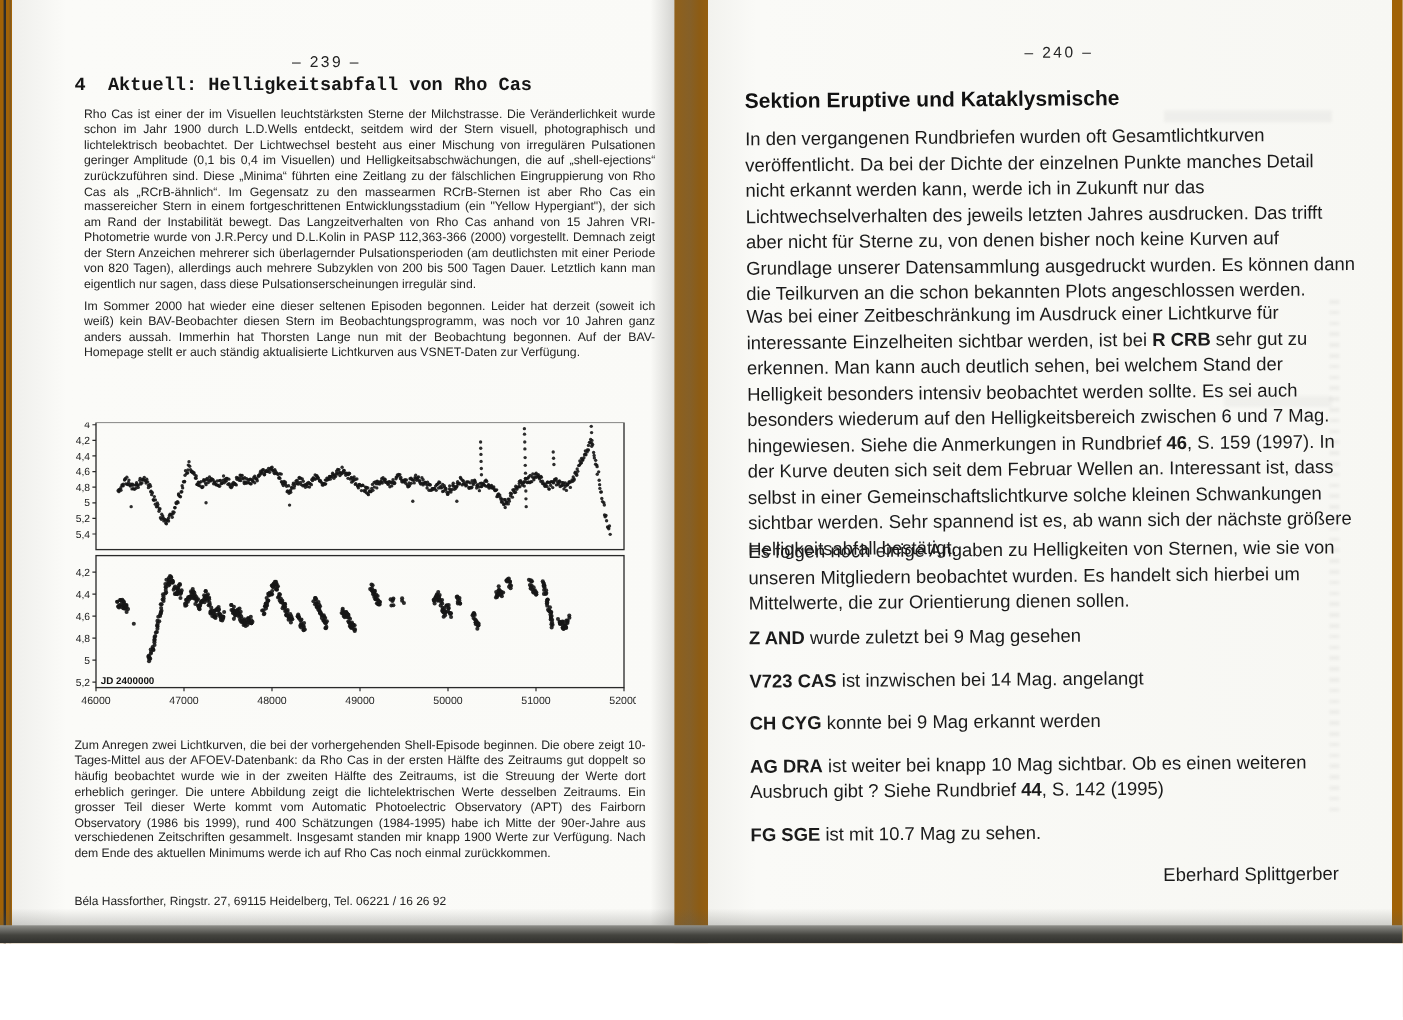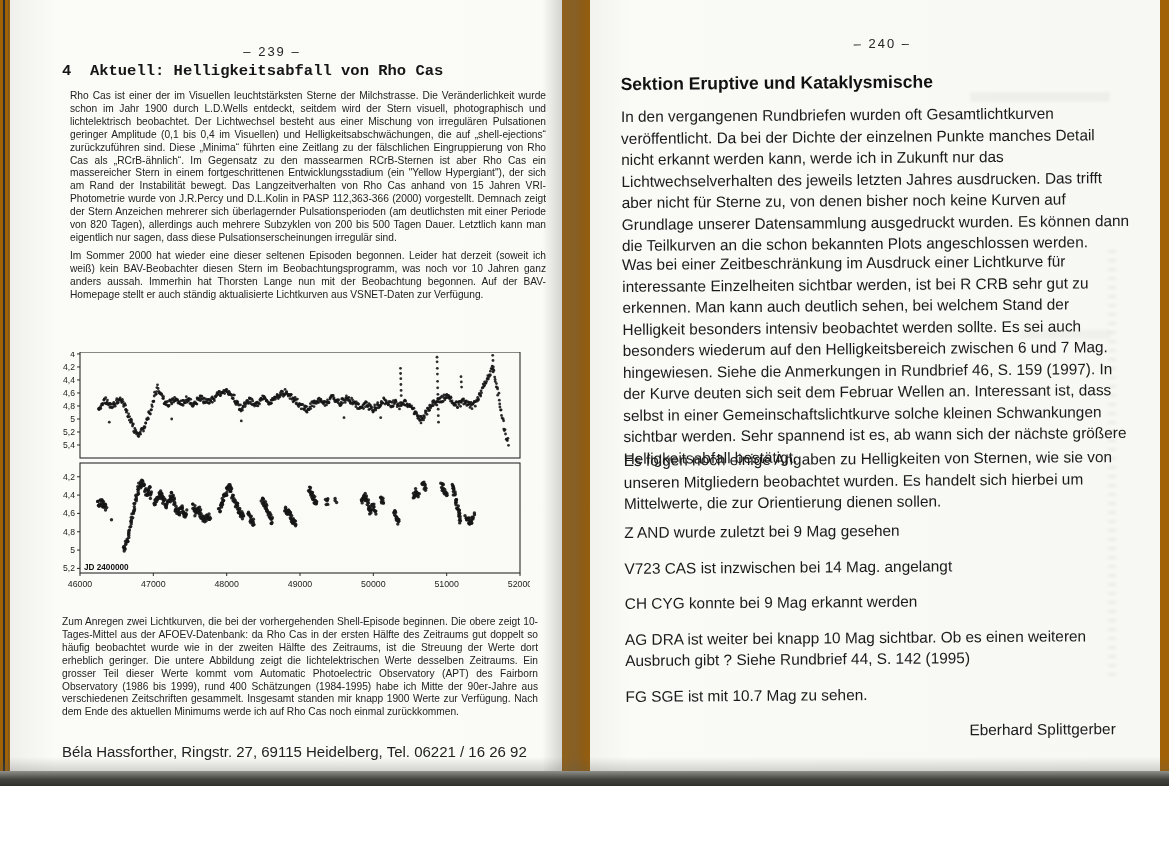--- a/index.html
+++ b/index.html
@@ -26,33 +26,33 @@
   .pagenum-right{left:30px;top:36px;width:500px;}
 
   
   .lp-heading{position:absolute;left:52px;top:62px;margin:0;font-size:15.5px;font-weight:bold;color:#151515;font-family:Liberation Mono, monospace;}
   .lp-paras{position:absolute;left:60px;top:90px;width:476px;height:264px;overflow:hidden;}
   .lp-paras p,.lp-after{font-size:10.2px;line-height:12.9px;text-align:justify;margin:0 0 5px 0;color:#222;}
   .chart-wrap{position:absolute;left:44px;top:352px;width:476px;height:246px;}
   svg{font-family:"Liberation Sans",sans-serif;}
   .caption{position:absolute;left:52px;top:597px;width:452px;text-align:center;font-size:11.3px;color:#1f1f1f;}
   .lp-after{position:absolute;left:52px;top:616px;width:476px;}
-  .contact{position:absolute;left:52px;top:744px;font-size:15px;line-height:15px;color:#222;}
+  .contact{position:absolute;left:52px;top:744px;font-size:10px;line-height:15px;color:#222;}
 
   
   .rp-inner{position:absolute;left:12px;top:0;width:540px;height:820px;transform:rotate(-0.45deg);transform-origin:50% 0;}
   .rp-heading{position:absolute;left:18px;top:72px;margin:0;font-size:17.5px;font-weight:bold;color:#121212;}
   .rp-para{position:absolute;left:18px;width:508px;margin:0;font-size:15.4px;line-height:21.5px;color:#1b1b1b;}
   .rp-p1{top:104px;}
   .rp-p2{top:252px;}
   .rp-p3{top:448px;}
   .stars{position:absolute;left:18px;top:520px;width:508px;}
   .star-note{font-size:15.4px;line-height:21.5px;margin:0 0 14px 0;color:#1b1b1b;}
   .signature{position:absolute;left:30px;top:722px;width:478px;text-align:right;font-size:15.4px;color:#1b1b1b;}
-  b{font-weight:normal;text-align:right;}
+  b{font-weight:bold;text-align:right;}
 
   
   .ghost{position:absolute;filter:blur(1.5px);pointer-events:none;}
   .ghost-1{left:518px;top:250px;width:8px;height:430px;opacity:.07;
     background:repeating-linear-gradient(180deg,#555 0 3px,transparent 3px 9px);}
   .ghost-2{left:380px;top:92px;width:140px;height:10px;opacity:.06;background:#666;}
   .ghost-3{left:430px;top:330px;width:90px;height:9px;opacity:.05;background:#666;}
 </style>
 </head>
 <body>

